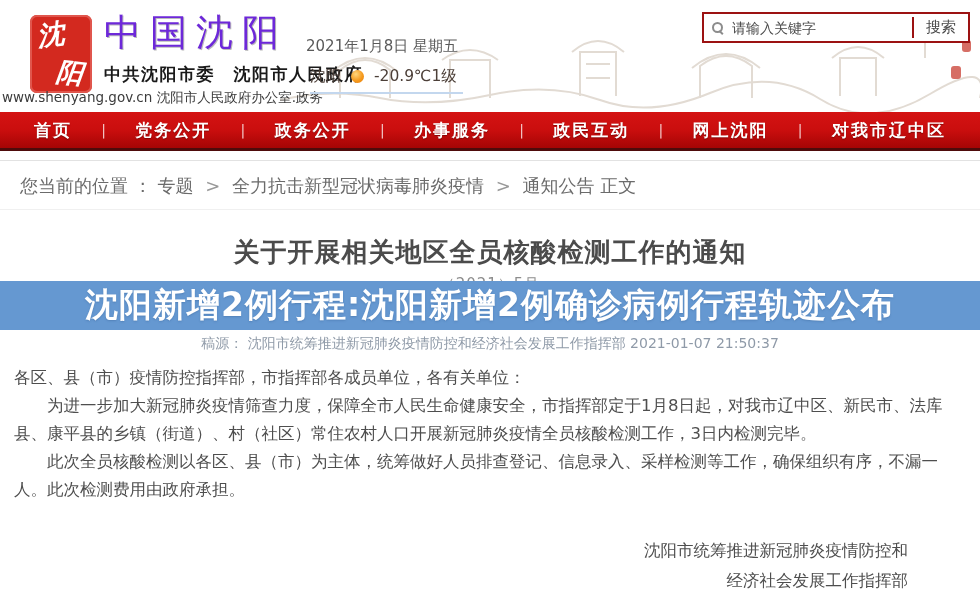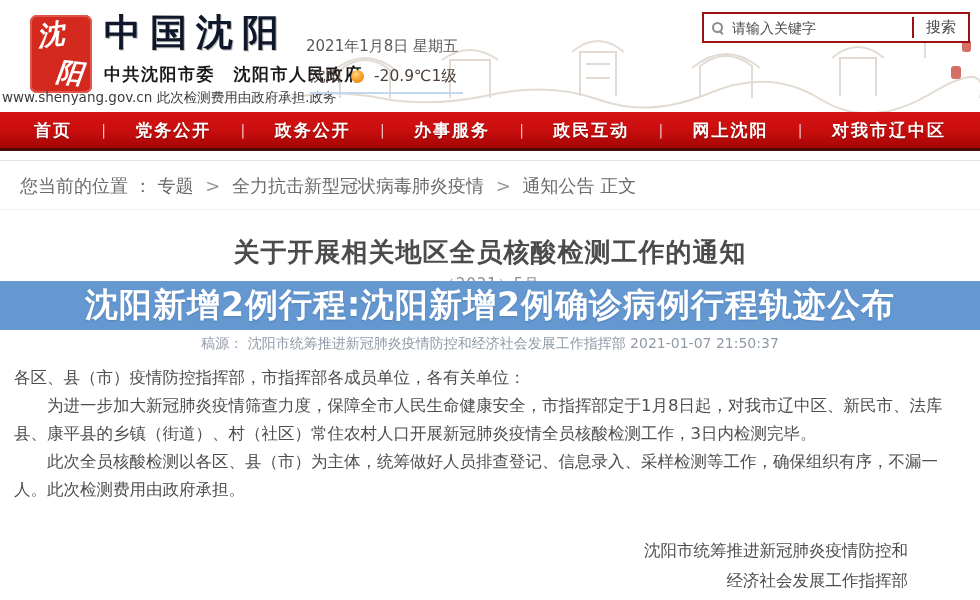--- a/index.html
+++ b/index.html
@@ -21,21 +21,21 @@
     box-shadow:0 0 0 2px #e0564d inset;
   }
   .seal span {
     position:absolute; color:#fff; font-size:27px; font-weight:bold;
     font-family:"DejaVu Serif","Liberation Serif",serif; font-style:italic;
   }
   .seal .c1 { left:7px; top:2px; transform:rotate(-8deg); }
   .seal .c2 { left:26px; top:40px; transform:rotate(6deg); }
 
   .brand { position:absolute; left:104px; top:8px; white-space:nowrap; }
-  .brand .title { font-size:37px; font-weight:bold; color:#0f172a; letter-spacing:9px; text-shadow:1px 1px 0 #bbb; }
+  .brand .title { font-size:37px; font-weight:normal; color:#6d28d9; letter-spacing:9px; text-shadow:1px 1px 0 #bbb; }
   .brand .sub { margin-top:5px; font-size:17px; font-weight:bold; color:#1a1a1a; letter-spacing:1.5px; }
   .urlline { position:absolute; left:2px; top:89px; font-size:13.5px; color:#3c3c3c; white-space:nowrap; }
 
   .dateline { position:absolute; left:306px; top:37px; font-size:15px; color:#5a5a5a; white-space:nowrap; }
   .weatherline {
     position:absolute; left:310px; top:66px; font-size:15.5px; color:#4c3f38;
     white-space:nowrap; display:flex; align-items:center;
     border-bottom:2px solid #c3d7ee; padding:0 6px 5px 0;
   }
   .sun {
@@ -157,21 +157,21 @@
   <div class="seal">
     <span class="c1">沈</span>
     <span class="c2">阳</span>
   </div>
 
   <div class="brand">
     <div class="title">中国沈阳</div>
     <div class="sub">中共沈阳市委　沈阳市人民政府</div>
   </div>
 
-  <div class="urlline">www.shenyang.gov.cn 此次检测费用由政府承担.政务</div>
+  <div class="urlline">www.shenyang.gov.cn 沈阳市人民政府办公室.政务</div>
 
   <div class="dateline">2021年1月8日 星期五</div>
 
   <div class="weatherline">
     <span>沈阳</span>
     <span class="sun"></span>
     <span>-20.9℃1级</span>
   </div>
 
   <div class="search">

